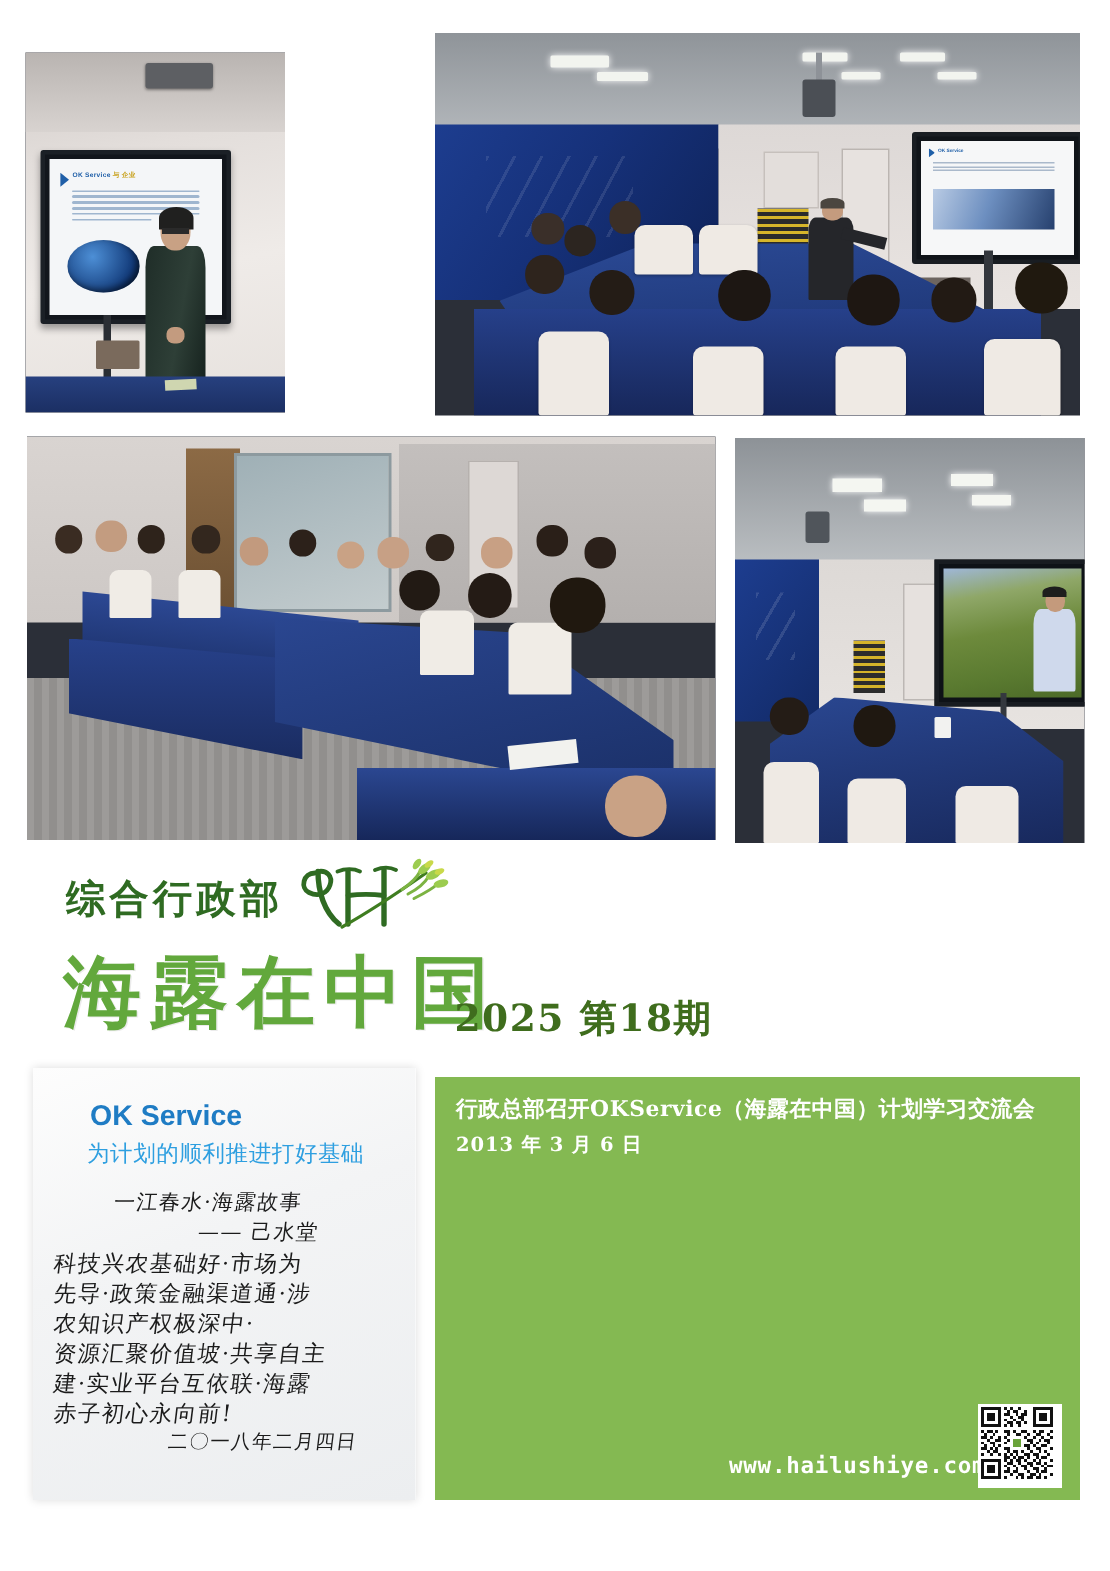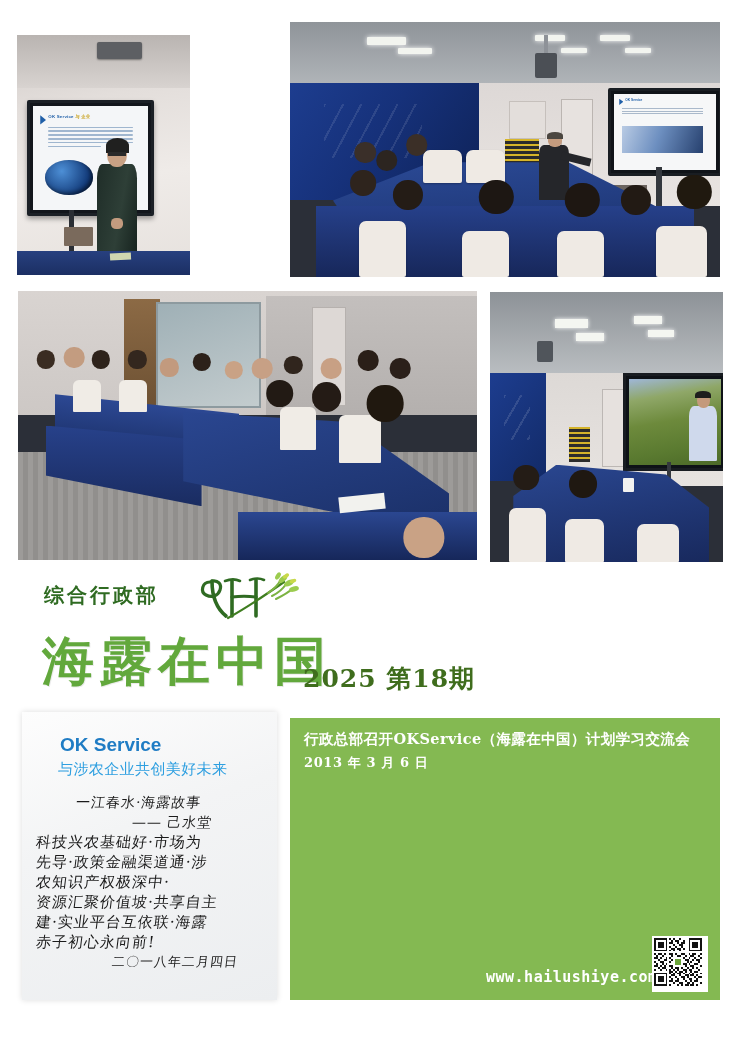--- a/index.html
+++ b/index.html
@@ -146,21 +146,21 @@
   .p4-tv .guy .b{position:absolute;left:0;top:20%;width:100%;height:80%;background:#cfd9ec;border-radius:18% 18% 3% 3%;}
   .p4-tvs{position:absolute;left:76%;top:63%;width:1.6%;height:14%;background:#34383e;}
   .p4-cart{position:absolute;left:62%;top:68%;width:12%;height:7%;background:#6f6762;}
   .p4-table{position:absolute;left:10%;top:64%;width:84%;height:36%;
     background:linear-gradient(170deg,#2a4791,#18295d);clip-path:polygon(22% 0,78% 10%,100% 44%,100% 100%,0 100%,0 32%);}
   .p4-cup{position:absolute;left:57%;top:69%;width:5%;height:5%;background:#f2f2f0;border-radius:1px;}
   .p4-ch{position:absolute;background:#efeae4;border-radius:7px 7px 1px 1px;}
 
   
   .masthead{position:absolute;left:0;top:568px;width:740px;height:130px;}
-  .dept{position:absolute;left:44px;top:14px;font-size:20px;color:#2f6b22;
+  .dept{position:absolute;left:44px;top:14px;font-size:26px;color:#2f6b22;
     font-family:"DejaVu Serif","Liberation Serif",serif;font-weight:bold;letter-spacing:3px;}
   .logo-lh{position:absolute;left:198px;top:4px;width:108px;height:52px;}
   .big-title{position:absolute;left:42px;top:59px;font-size:52px;color:#62a83c;
     font-family:"DejaVu Serif","Liberation Serif",serif;font-weight:bold;letter-spacing:6px;
     text-shadow:1px 1px 0 rgba(0,0,0,.08);}
   .issue{position:absolute;left:303px;top:94px;font-size:25px;color:#3f6d1d;
     font-family:"DejaVu Serif","Liberation Serif",serif;font-weight:bold;letter-spacing:1px;}
 
   
   .left-panel{position:absolute;left:22px;top:712px;width:255px;height:288px;
@@ -474,21 +474,21 @@
         </g>
       </svg>
     </div>
 
     <div class="big-title">海露在中国</div>
     <div class="issue">2025 第18期</div>
   </div>
 
   <div class="left-panel">
     <div class="ok-title">OK Service</div>
-    <div class="ok-sub">与涉农企业共创美好未来</div>
+    <div class="ok-sub">为计划的顺利推进打好基础</div>
     <div class="calli">
       <div class="ln ind1">一江春水·海露故事</div>
       <div class="ln ind2">—— 己水堂</div>
       <div class="ln">科技兴农基础好·市场为</div>
       <div class="ln">先导·政策金融渠道通·涉</div>
       <div class="ln">农知识产权极深中·</div>
       <div class="ln">资源汇聚价值坡·共享自主</div>
       <div class="ln">建·实业平台互依联·海露</div>
       <div class="ln">赤子初心永向前!</div>
       <div class="ln ind3">二〇一八年二月四日</div>

